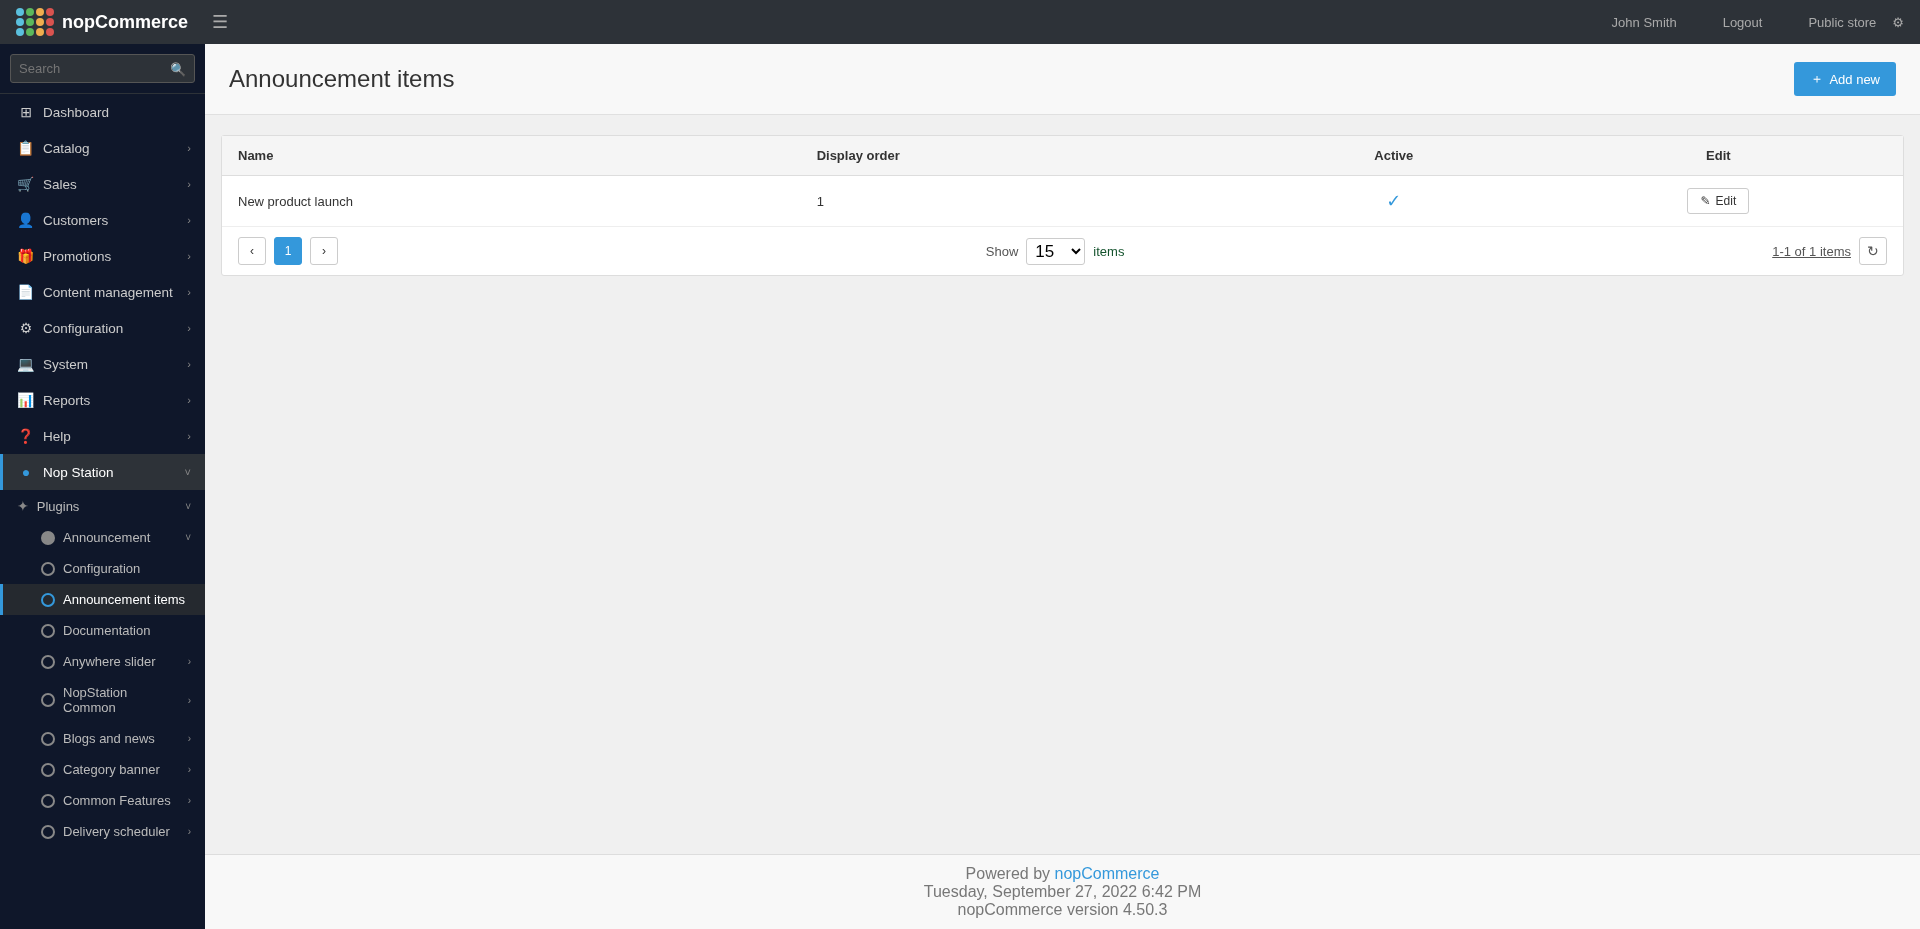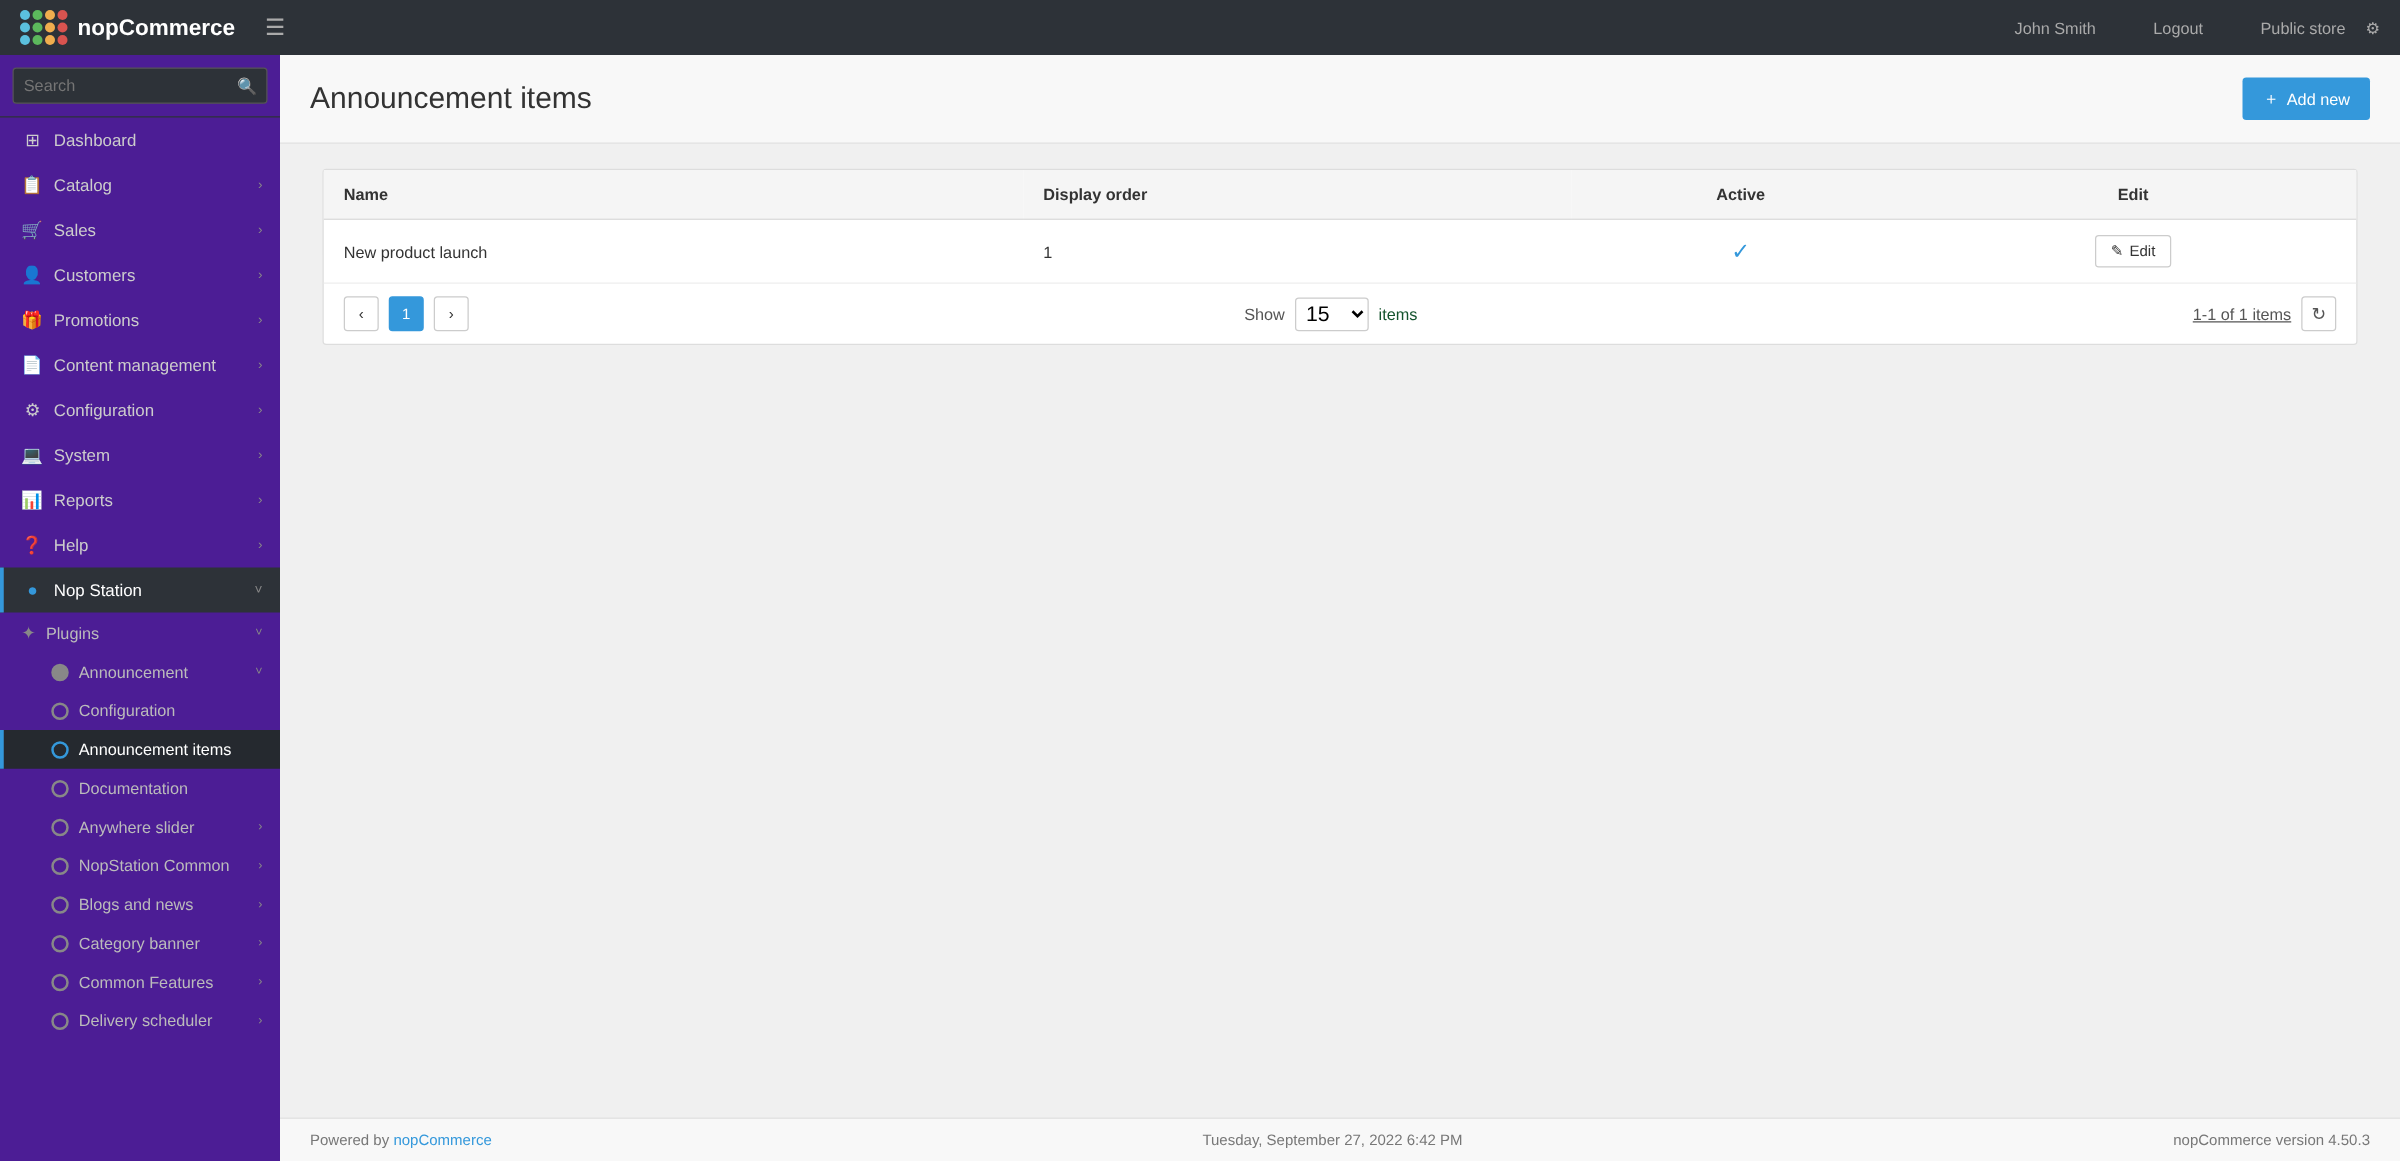--- a/index.html
+++ b/index.html
@@ -41,22 +41,22 @@
     .top-nav .nav-right { display: flex; align-items: center; gap: 16px; margin-left: auto; }
     .top-nav .nav-right span { color: #aaa; font-size: 13px; }
     .top-nav .nav-right a { color: #aaa; font-size: 13px; cursor: pointer; text-decoration: none; margin-left: 30px; }
     .gear-icon { font-size: 16px; color: #aaa; cursor: pointer; }
 
     
     .layout { display: flex; flex: 1; overflow: hidden; }
 
     
     .sidebar {
-      width: 224px;
-      background: #4c1d95;
+      width: 205px;
+      background: #0f172a;
       color: #ccc;
       display: flex;
       flex-direction: column;
       overflow-y: auto;
       flex-shrink: 0;
     }
     .sidebar::-webkit-scrollbar { width: 4px; }
     .sidebar::-webkit-scrollbar-thumb { background: #555; }
 
     .search-box {
@@ -145,21 +145,21 @@
       cursor: pointer;
       font-size: 13px;
       display: flex;
       align-items: center;
       gap: 6px;
     }
 
     .content-area {
       flex: 1;
       overflow-y: auto;
-      padding: 20px 34px;
+      padding: 20px 16px;
     }
 
     
     .table-card {
       background: #fff;
       border: 1px solid #ddd;
       border-radius: 3px;
     }
     .data-table {
       width: 100%;
@@ -243,23 +243,24 @@
     }
 
     
     .footer {
       background: #f8f8f8;
       border-top: 1px solid #ddd;
       padding: 10px 24px;
       display: flex;
       align-items: center;
       justify-content: space-between;
-      font-size: 12px;
+      font-size: 16px;
       color: #777;
       flex-shrink: 0;
+      flex-direction: column;
     }
     .footer a { color: #3498db; text-decoration: none; }
   </style>
 </head>
 <body>
 
 <div class="top-nav">
   <div class="logo-area">
     <div class="logo-dots">
       <span class="d1"></span>

